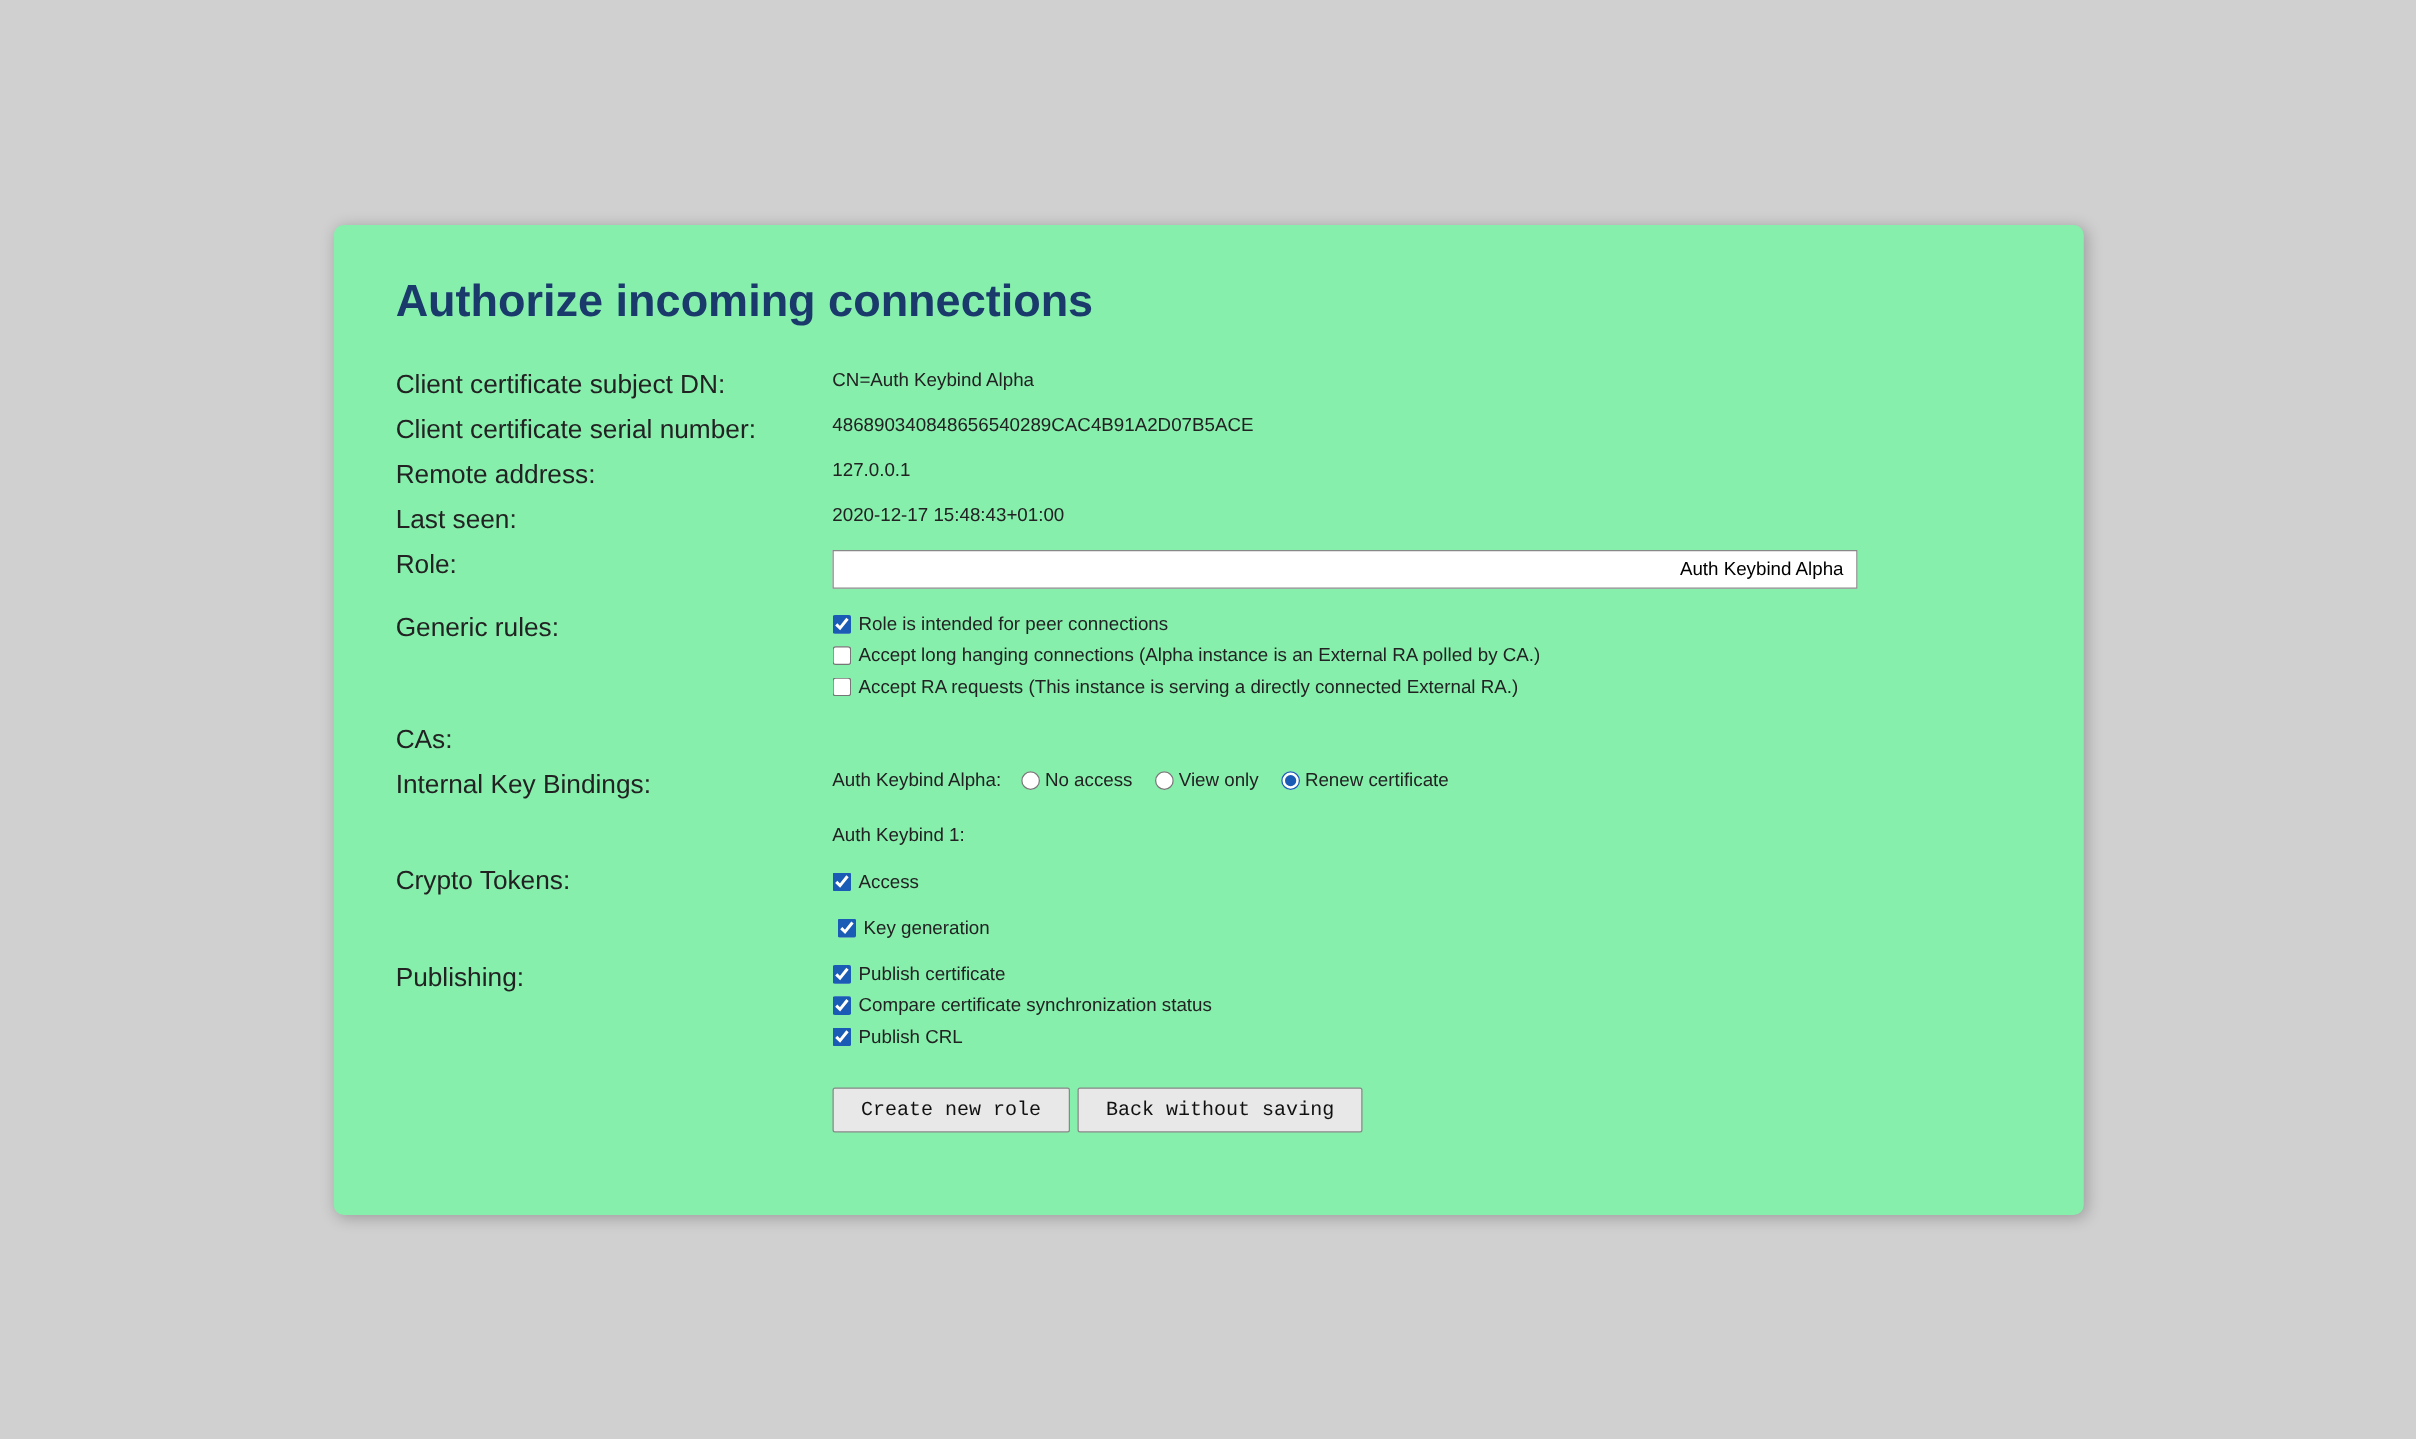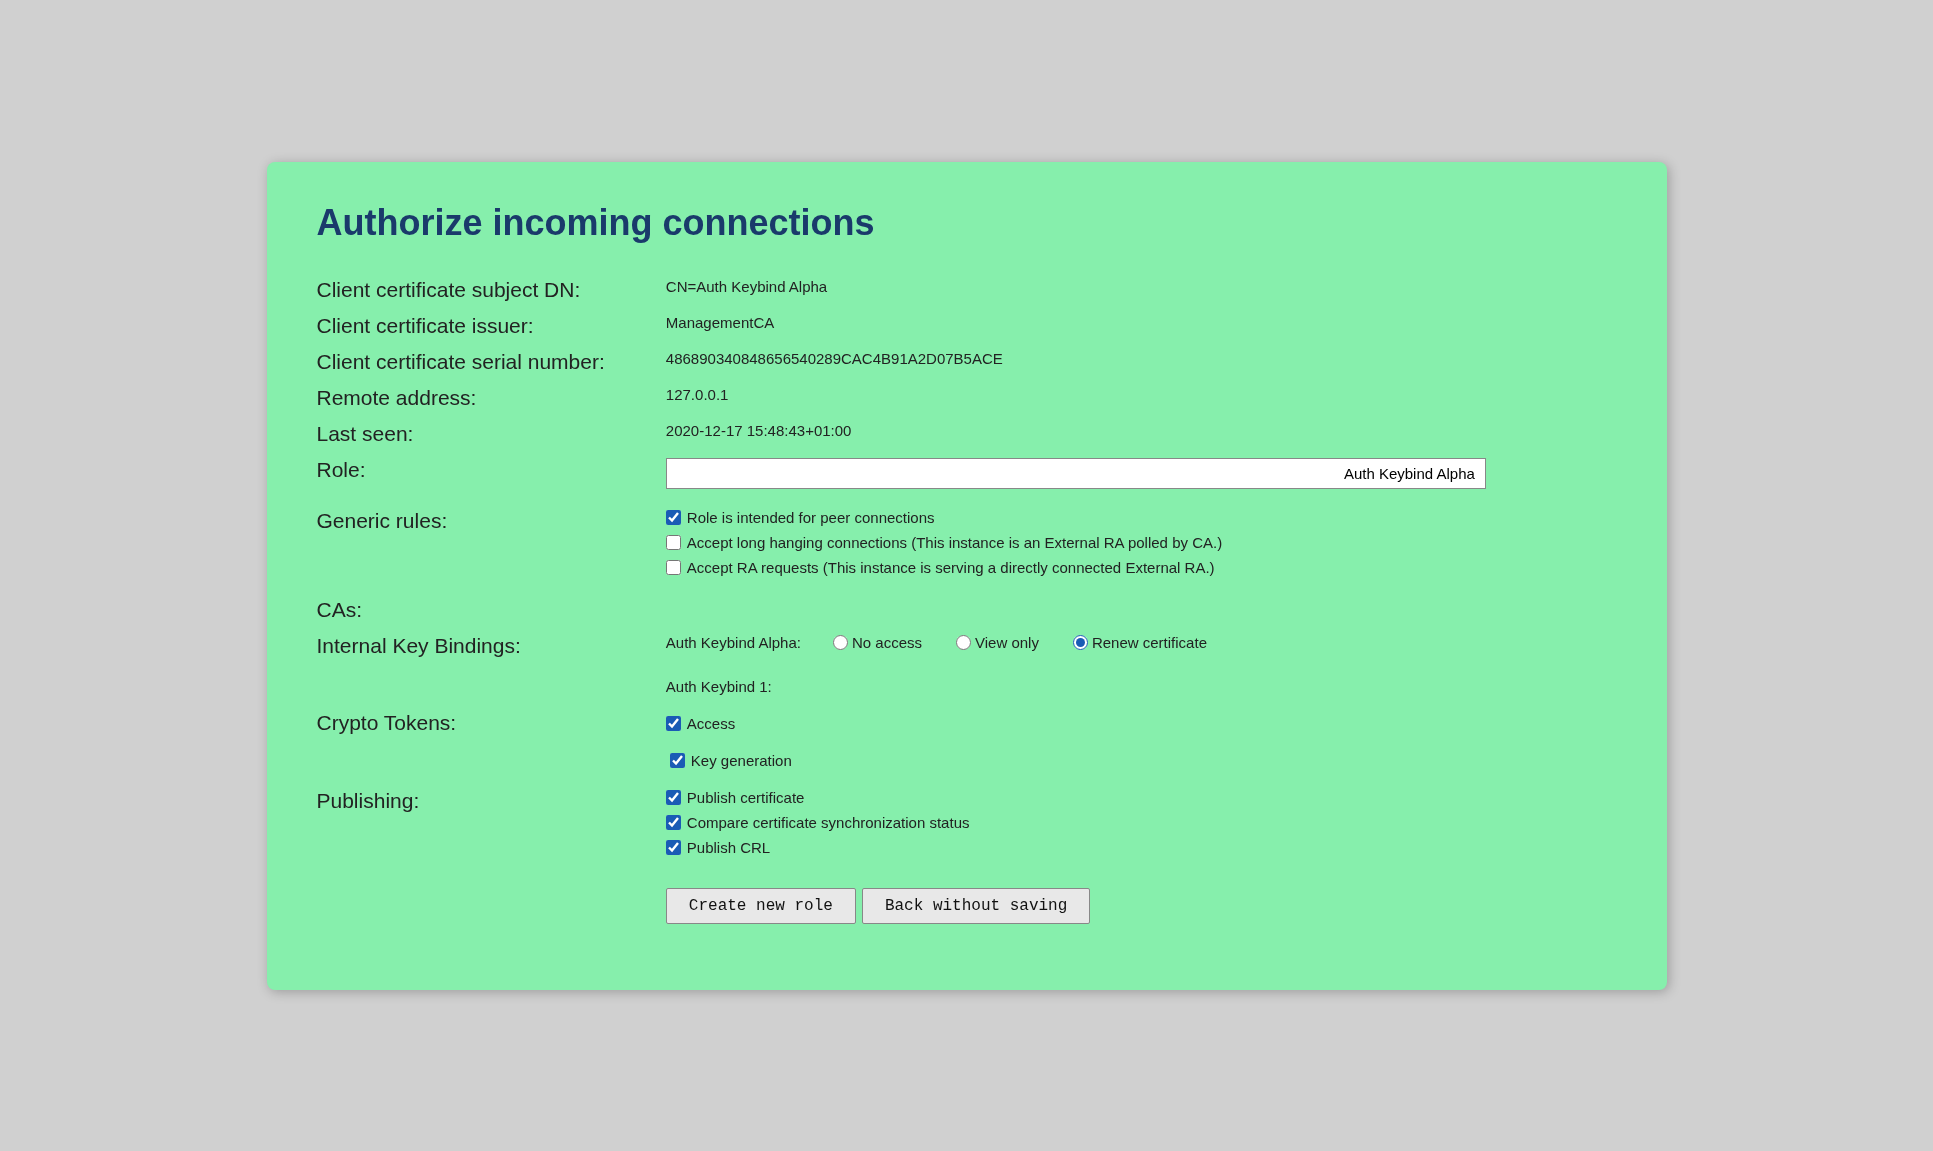--- a/index.html
+++ b/index.html
@@ -85,21 +85,21 @@
       width: 15px;
       height: 15px;
       accent-color: #1a5bb5;
       cursor: pointer;
       flex-shrink: 0;
     }
 
     .radio-group {
       display: flex;
       align-items: center;
-      gap: 22px;
+      gap: 6px;
       font-size: 15px;
     }
 
     .radio-option {
       display: flex;
       align-items: center;
       gap: 4px;
     }
 
     .radio-option input[type="radio"] {
@@ -147,24 +147,20 @@
 <div class="card">
   <h1>Authorize incoming connections</h1>
 
   <table class="info-table">
     <tbody>
         <tr>
       <td>Client certificate subject DN:</td>
       <td>CN=Auth Keybind Alpha</td>
     </tr>
     <tr>
-      <td>Client certificate issuer:</td>
-      <td>ManagementCA</td>
-    </tr>
-    <tr>
       <td>Client certificate serial number:</td>
       <td>486890340848656540289CAC4B91A2D07B5ACE</td>
     </tr>
     <tr>
       <td>Remote address:</td>
       <td>127.0.0.1</td>
     </tr>
     <tr>
       <td>Last seen:</td>
       <td>2020-12-17 15:48:43+01:00</td>
@@ -178,21 +174,21 @@
     <tr>
       <td style="padding-top:14px;vertical-align:top;">Generic rules:</td>
       <td style="padding-top:14px;">
         <div class="checkboxes-group">
           <label class="checkbox-row">
             <input type="checkbox" checked="" style="">
             <span>Role is intended for peer connections</span>
           </label>
           <label class="checkbox-row">
             <input type="checkbox" style="">
-            <span>Accept long hanging connections (This instance is an External RA polled by CA.)</span>
+            <span>Accept long hanging connections (Alpha instance is an External RA polled by CA.)</span>
           </label>
           <label class="checkbox-row">
             <input type="checkbox" style="">
             <span>Accept RA requests (This instance is serving a directly connected External RA.)</span>
           </label>
         </div>
       </td>
     </tr>
     <tr>
       <td style="padding-top:16px;">CAs:</td>

